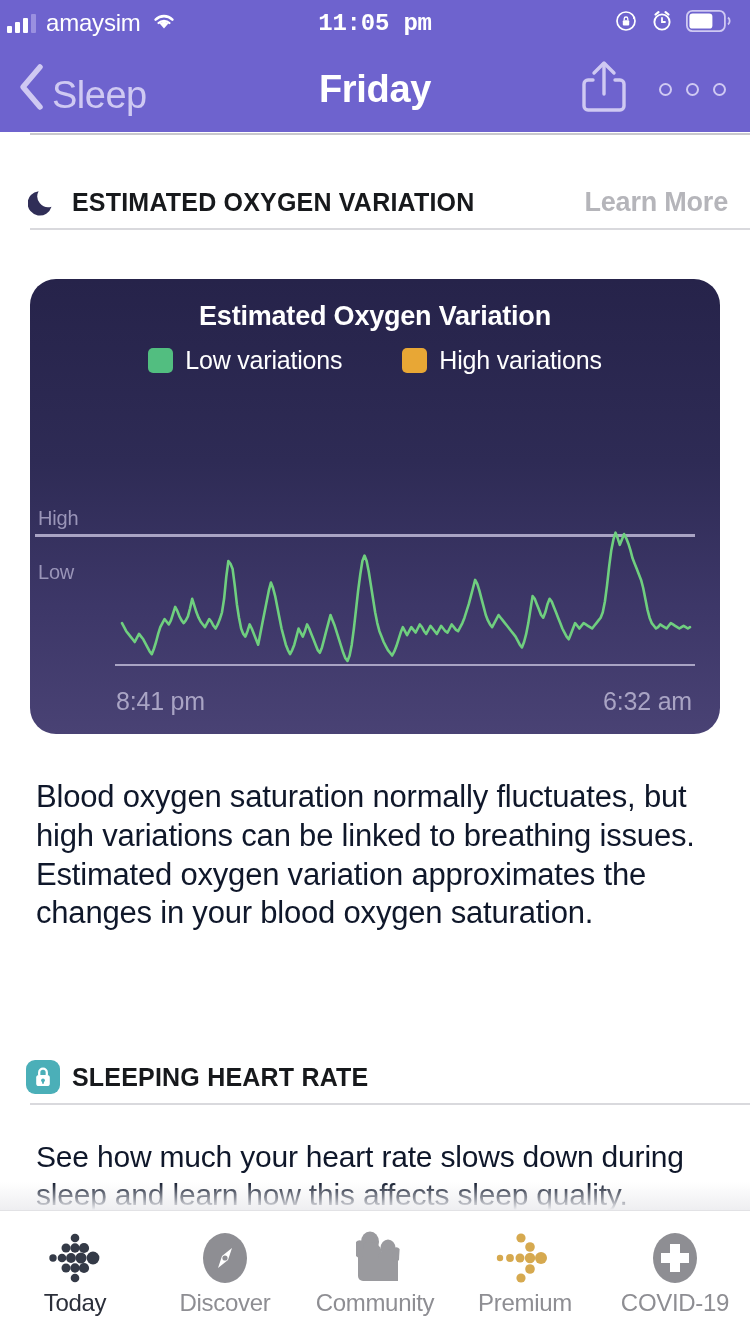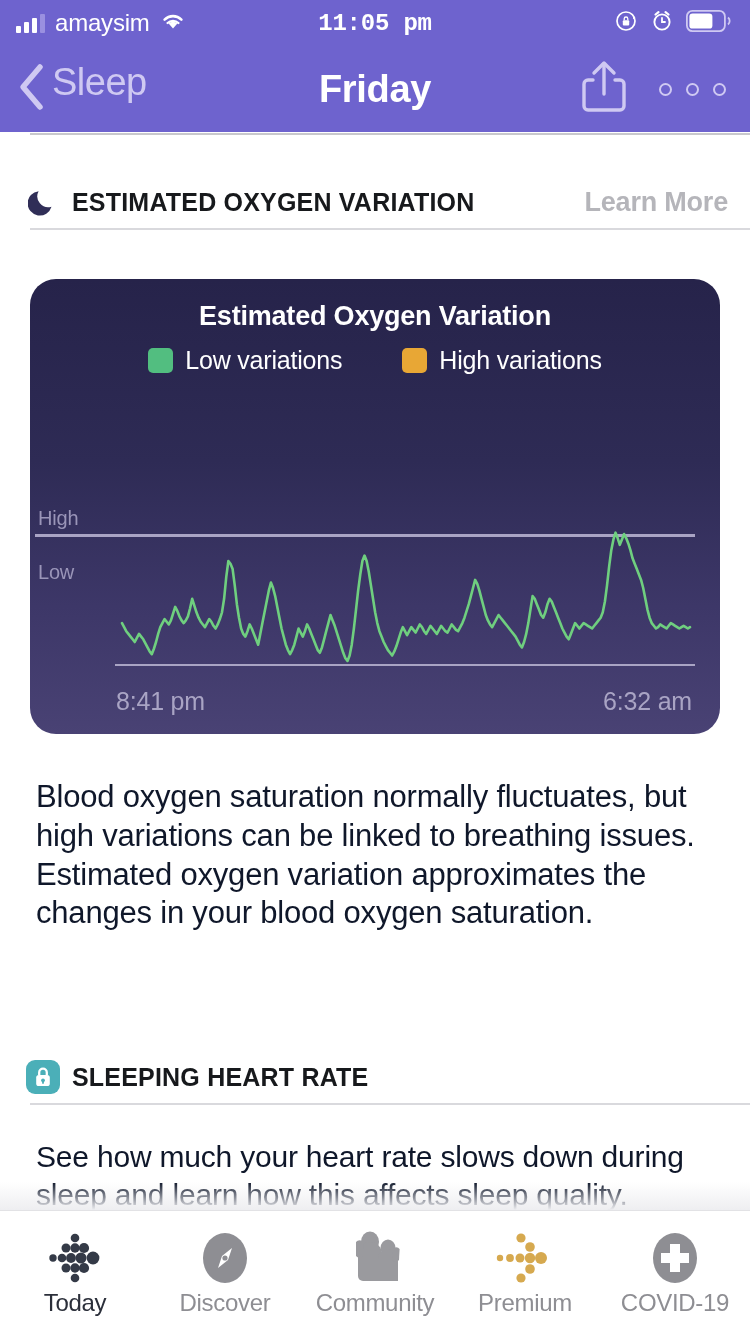--- a/index.html
+++ b/index.html
@@ -10,39 +10,39 @@
     overflow:hidden;
   }
   #app { position:relative; width:750px; height:1334px; background:#ffffff; }
 
   
   .statusbar {
     position:absolute; top:0; left:0; width:750px; height:46px;
     background:#6E63CE;
     display:flex; align-items:center;
   }
-  .sb-left { display:flex; align-items:center; gap:10px; padding-left:16px; width:33%; }
+  .sb-left { display:flex; align-items:center; gap:10px; padding-left:7px; width:33%; }
   .sb-center { width:34%; display:flex; justify-content:center; align-items:center; }
   .sb-right { width:33%; display:flex; justify-content:flex-end; align-items:center; gap:12px; padding-right:18px; }
   .sb-time { color:#fff; font-size:24px; font-weight:bold; letter-spacing:-0.2px;font-family:Liberation Mono, monospace; }
   .sb-carrier { color:#fff; font-size:24px; font-weight:normal; letter-spacing:-0.2px; }
   .bars { display:flex; align-items:flex-end; gap:3px; height:20px; }
   .bars i { display:block; width:5px; background:#fff; border-radius:1px; }
   .bars i:nth-child(1){ height:7px; }
   .bars i:nth-child(2){ height:11px; }
   .bars i:nth-child(3){ height:15px; }
   .bars i:nth-child(4){ height:19px; background:#9a90e0; }
 
   
   .navbar {
     position:absolute; top:46px; left:0; width:750px; height:86px;
     background:#6E63CE;
     display:flex; align-items:center;
   }
-  .nav-back { display:flex; align-items:flex-start; gap:4px; padding-left:14px; width:auto; cursor:pointer; }
+  .nav-back { display:flex; align-items:flex-end; gap:4px; padding-left:14px; width:auto; cursor:pointer; }
   .nav-back-label { color:#CFC9F2; font-size:38px; font-weight:normal; letter-spacing:-0.5px; }
   .nav-title {
     position:absolute; left:0; width:750px; text-align:center;
     color:#ffffff; font-size:38px; font-weight:bold; letter-spacing:-0.3px;
     pointer-events:none;
   }
   .nav-actions { position:absolute; right:0; display:flex; align-items:center; gap:30px; padding-right:24px; }
   .dots3 { display:flex; gap:14px; align-items:center; }
   .dots3 b { display:block; width:13px; height:13px; border:2px solid #CFC9F2; border-radius:50%; }
 

